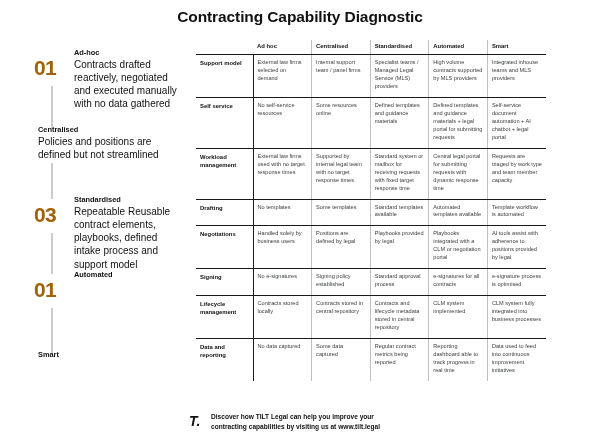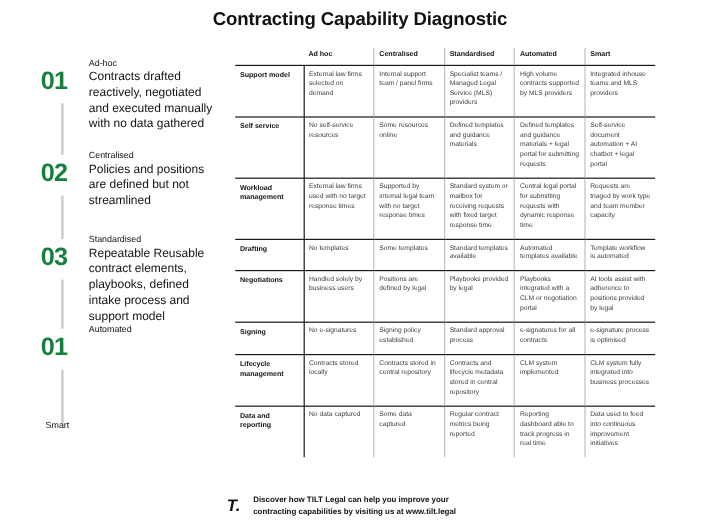--- a/index.html
+++ b/index.html
@@ -38,29 +38,29 @@
     position: absolute;
     left: 0; width: 150px;
     display: flex;
     align-items: flex-start;
   }
   .step-num {
     width: 36px;
     flex: 0 0 36px;
     font-size: 21px;
     font-weight: bold;
-    color: #15803d;
+    color: #a16207;
     letter-spacing: -0.6px;
     line-height: 1;
     padding-top: 9px;
   }
   .step-body { flex: 1 1 auto; padding-left: 4px; }
   .step-title {
     font-size: 7.4px;
-    font-weight: normal;
+    font-weight: bold;
     color: #111111;
     line-height: 1.32;
     margin-bottom: 0px;
   }
   .step-desc {
     font-size: 10px;
     color: #111111;
     line-height: 1.32;
   }
   .ladder-connector {
@@ -162,21 +162,20 @@
   <div class="ladder" id="ladder">
       <div class="ladder-step" style="top: 8px;">
         <div class="step-num">01</div>
         <div class="step-body">
           <div class="step-title">Ad-hoc</div>
           <div class="step-desc">Contracts drafted reactively, negotiated and executed manually with no data gathered</div>
         </div>
       </div>
       <div class="ladder-connector" style="top: 46px; height: 43px;"></div>
       <div class="ladder-step" style="top: 85px;">
-        <div class="step-num">02</div>
         <div class="step-body">
           <div class="step-title">Centralised</div>
           <div class="step-desc">Policies and positions are defined but not streamlined</div>
         </div>
       </div>
       <div class="ladder-connector" style="top: 123px; height: 36px;"></div>
       <div class="ladder-step" style="top: 155px;">
         <div class="step-num">03</div>
         <div class="step-body">
           <div class="step-title">Standardised</div>

